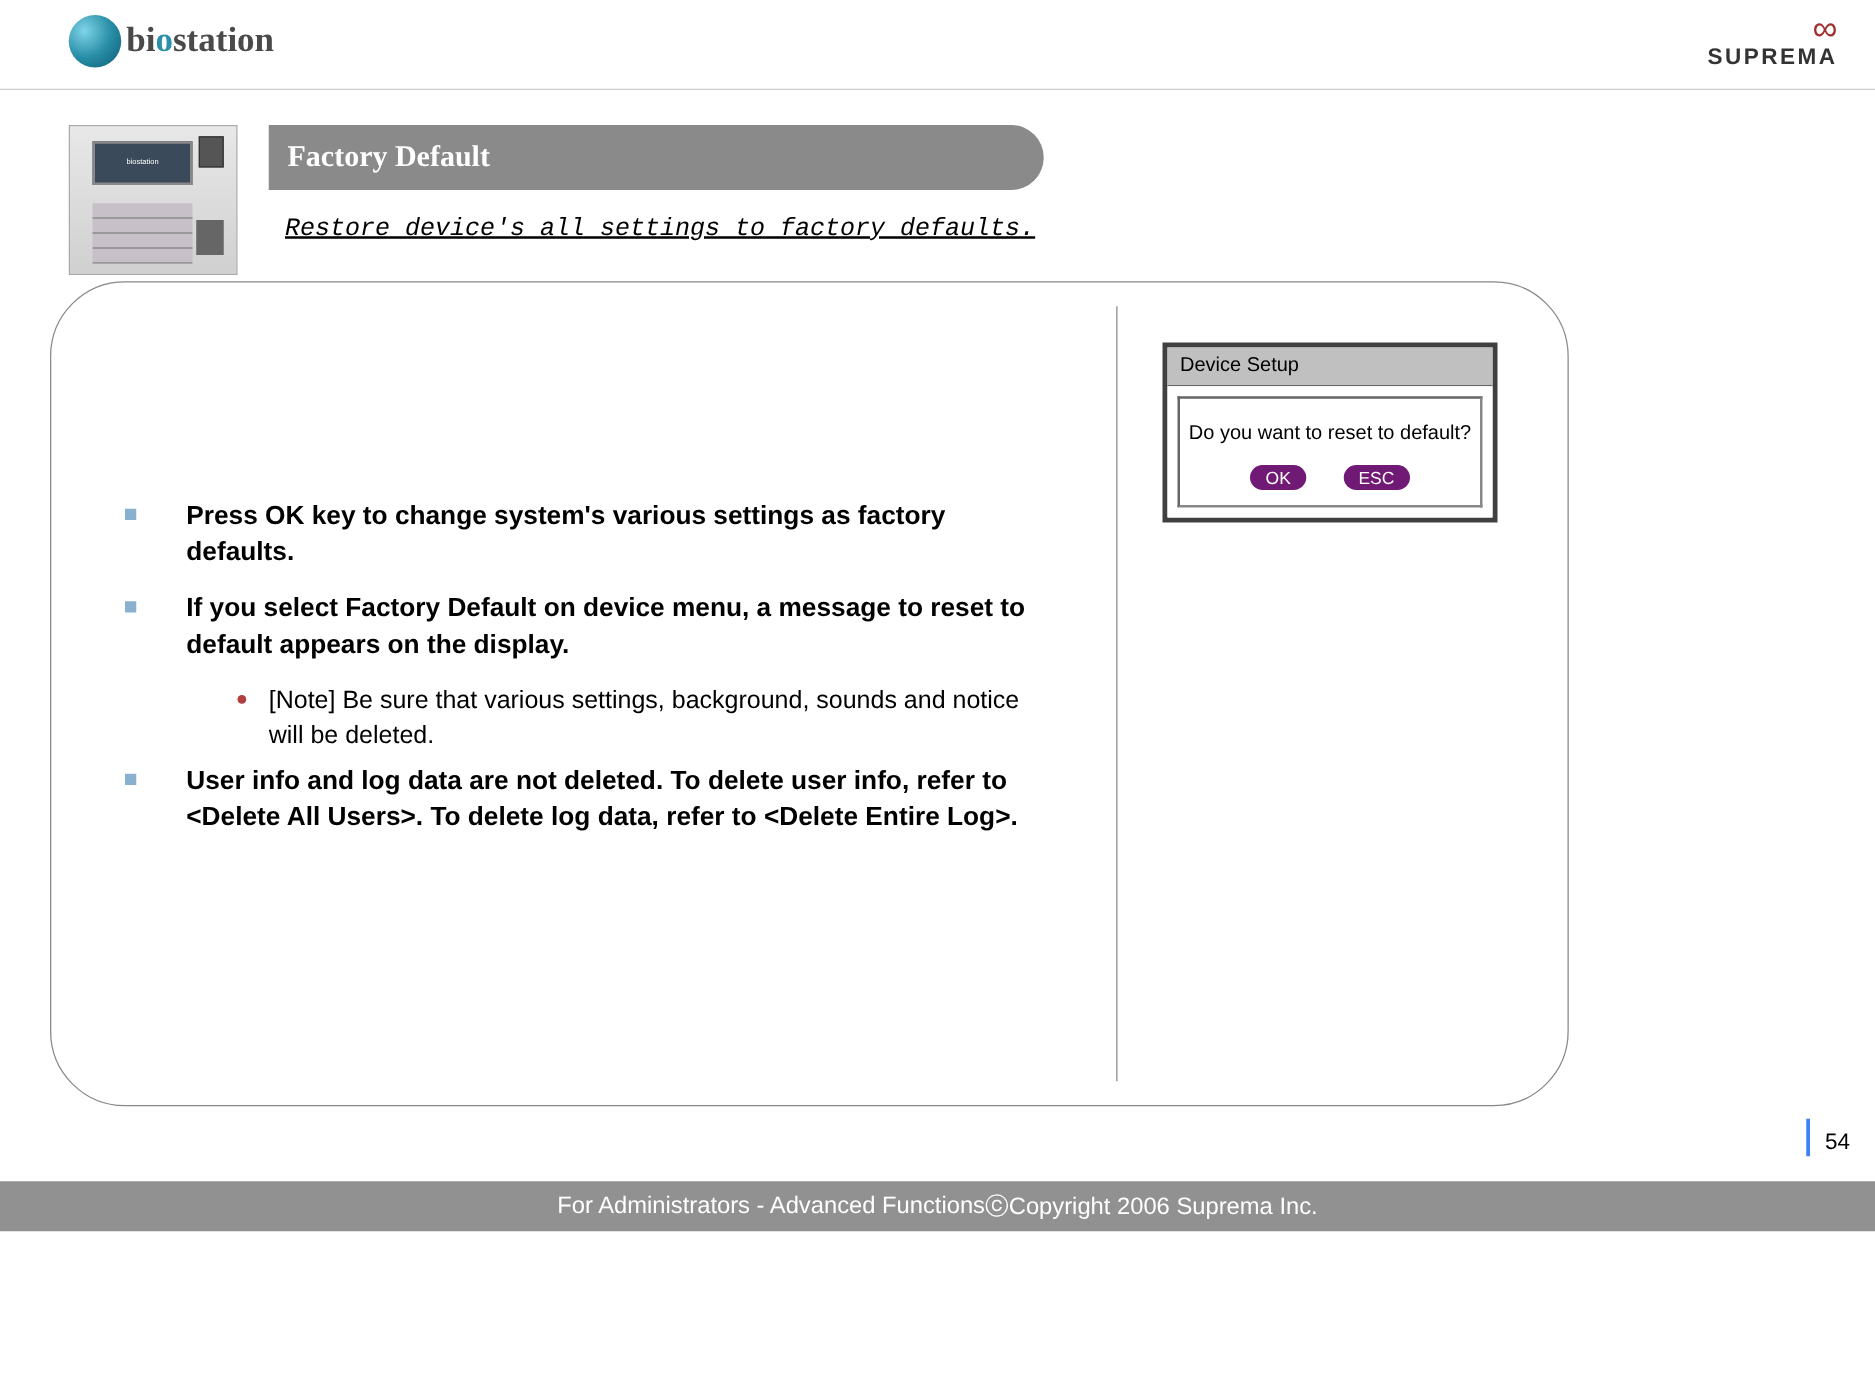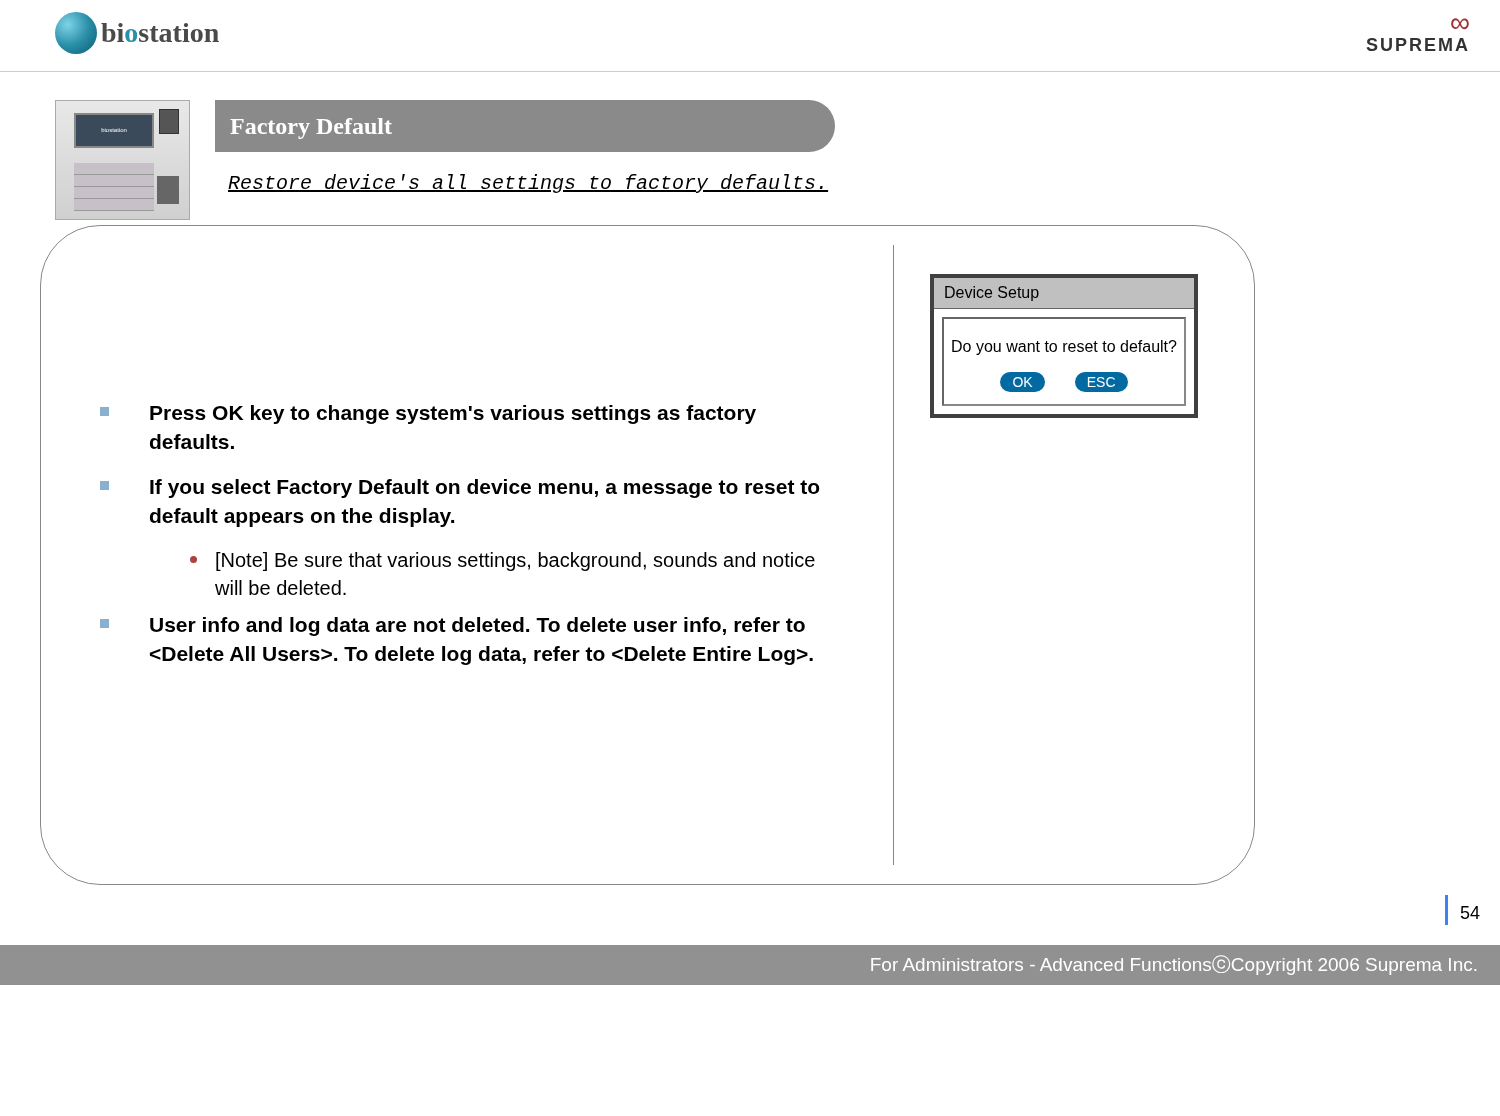--- a/index.html
+++ b/index.html
@@ -214,21 +214,21 @@
       font-size: 16px;
       margin-bottom: 14px;
       line-height: 1.3;
     }
     .dialog-buttons {
       display: flex;
       justify-content: center;
       gap: 30px;
     }
     .pill-btn {
-      background: #0369a1;
+      background: #701a75;
       color: white;
       border-radius: 12px;
       padding: 2px 12px;
       font-size: 14px;
     }
     .page-num {
       position: absolute;
       top: 895px;
       right: 20px;
       font-size: 18px;
@@ -238,21 +238,21 @@
       height: 30px;
     }
     .footer {
       position: absolute;
       top: 945px;
       left: 0;
       width: 1500px;
       height: 40px;
       background: #919191;
       display: flex;
-      justify-content: flex-end;
+      justify-content: center;
       align-items: center;
       padding: 0 22px;
       color: white;
       font-size: 19px;
     }
   </style>
 </head>
 <body>
 
 <div class="header">

